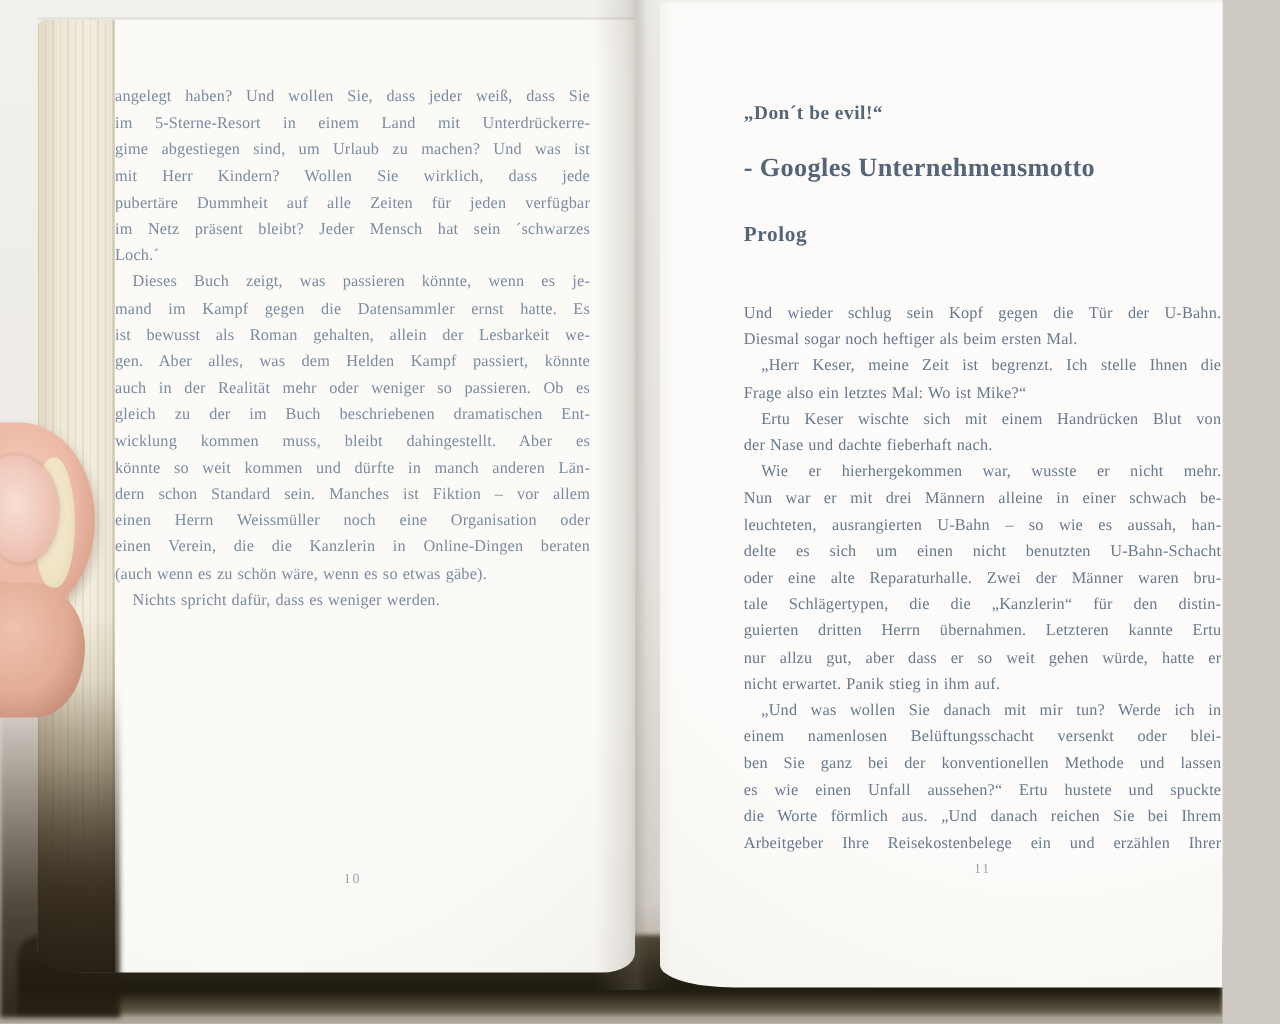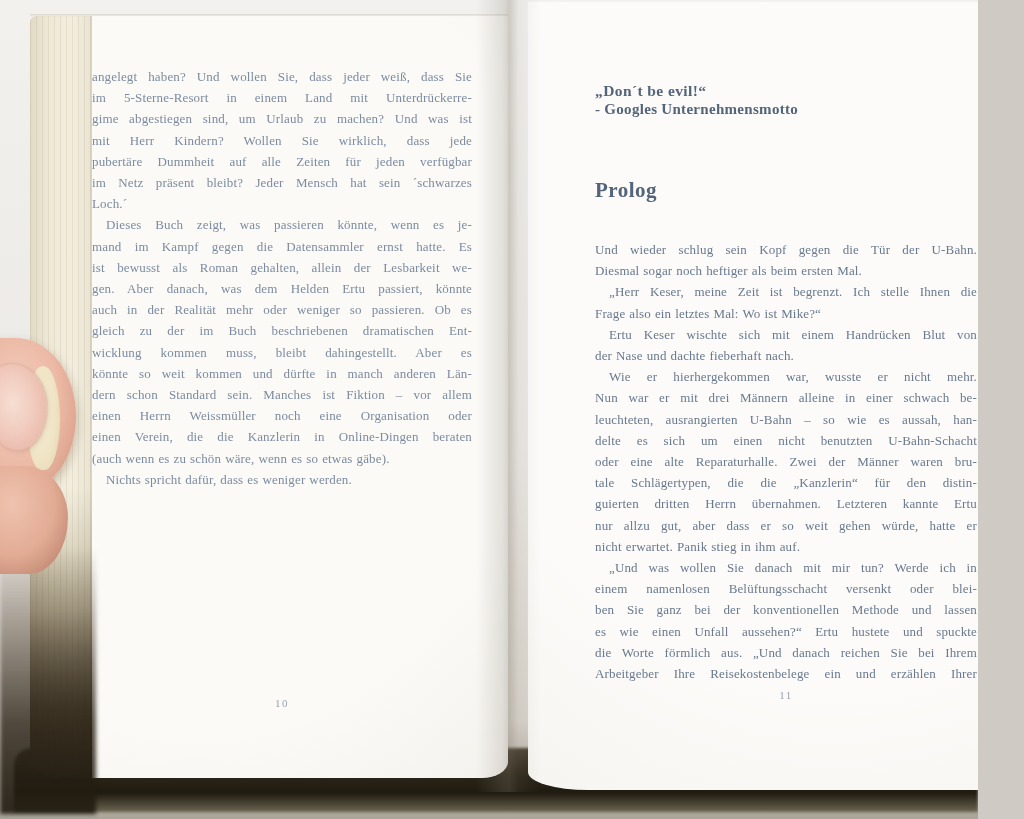--- a/index.html
+++ b/index.html
@@ -91,24 +91,24 @@
     font-size:13px;line-height:21.2px;letter-spacing:.15px;word-spacing:.6px;
     text-align:justify;text-align-last:justify;
     white-space:nowrap;overflow:visible;
   }
   .line.last{text-align-last:left;white-space:normal;}
   .line.first{text-indent:14px;}
   .col-left{left:62px;top:50px;width:380px;color:var(--left-ink,#7c8ba0);}
   .col-right{left:67px;top:237px;width:382px;color:var(--right-ink,#68798e);}
   .epigraph{position:absolute;left:67px;top:80px;color:var(--heading-ink,#55667b);}
   .epigraph-quote{font-weight:700;font-size:15.5px;letter-spacing:.4px;}
-  .epigraph-attr{font-weight:700;font-size:15px;letter-spacing:.3px;margin-top:1px;text-align:center;}
+  .epigraph-attr{font-weight:700;font-size:21px;letter-spacing:.3px;margin-top:22px;text-align:center;}
   .section-heading{
     position:absolute;left:67px;top:176px;
-    font-weight:700;font-size:21px;letter-spacing:.5px;color:var(--heading-ink,#55667b);
+    font-weight:700;font-size:17px;letter-spacing:.5px;color:var(--heading-ink,#55667b);
   }
   .page-num{
     position:absolute;font-size:11px;letter-spacing:1.5px;color:var(--pagenum-ink,#99a3ae);
     width:80px;text-align:center;
   }
   .page-num-left{left:212px;top:681px;}
   .page-num-right{left:218px;top:687px;}
   
   .top-edge{position:absolute;left:30px;top:14px;width:478px;height:3px;z-index:3;
     background:linear-gradient(180deg,rgba(200,195,184,.5),rgba(255,255,255,0));}
@@ -130,21 +130,21 @@
           <span class="line">gime abgestiegen sind, um Urlaub zu machen? Und was ist</span>
           <span class="line">mit Herr Kindern? Wollen Sie wirklich, dass jede</span>
           <span class="line">pubertäre Dummheit auf alle Zeiten für jeden verfügbar</span>
           <span class="line">im Netz präsent bleibt? Jeder Mensch hat sein ´schwarzes</span>
           <span class="line last">Loch.´</span>
         </p>
         <p class="para">
           <span class="line first">Dieses Buch zeigt, was passieren könnte, wenn es je-</span>
           <span class="line">mand im Kampf gegen die Datensammler ernst hatte. Es</span>
           <span class="line">ist bewusst als Roman gehalten, allein der Lesbarkeit we-</span>
-          <span class="line">gen. Aber danach, was dem Helden Ertu passiert, könnte</span>
+          <span class="line">gen. Aber alles, was dem Helden Kampf passiert, könnte</span>
           <span class="line">auch in der Realität mehr oder weniger so passieren. Ob es</span>
           <span class="line">gleich zu der im Buch beschriebenen dramatischen Ent-</span>
           <span class="line">wicklung kommen muss, bleibt dahingestellt. Aber es</span>
           <span class="line">könnte so weit kommen und dürfte in manch anderen Län-</span>
           <span class="line">dern schon Standard sein. Manches ist Fiktion – vor allem</span>
           <span class="line">einen Herrn Weissmüller noch eine Organisation oder</span>
           <span class="line">einen Verein, die die Kanzlerin in Online-Dingen beraten</span>
           <span class="line last">(auch wenn es zu schön wäre, wenn es so etwas gäbe).</span>
         </p>
         <p class="para">

